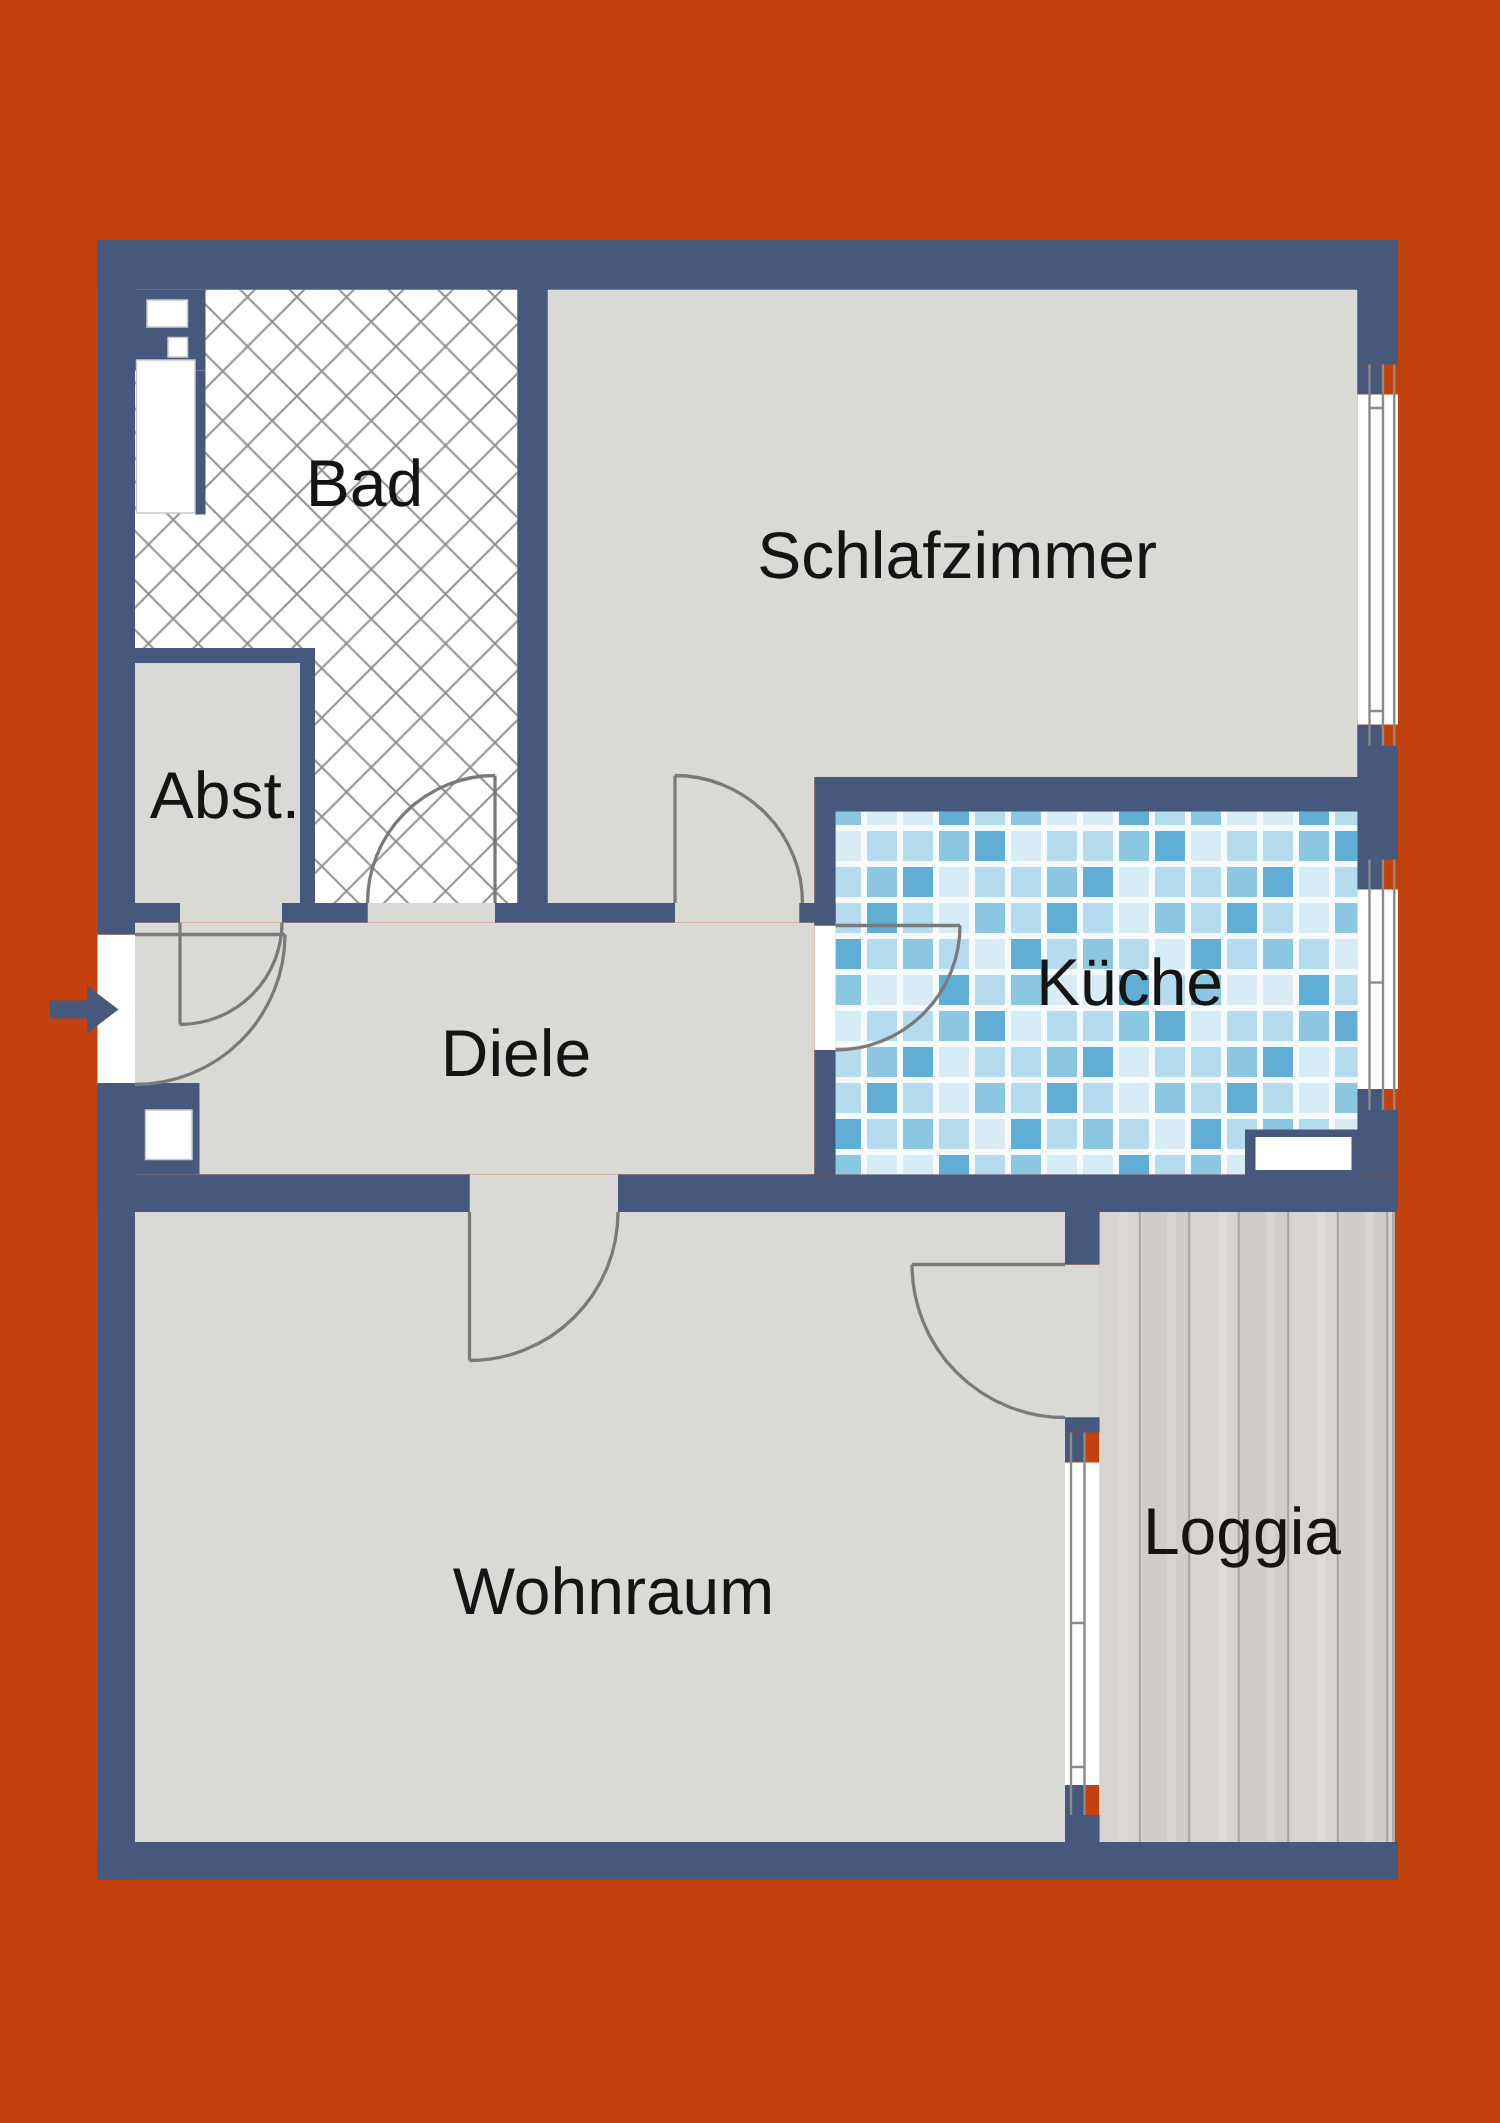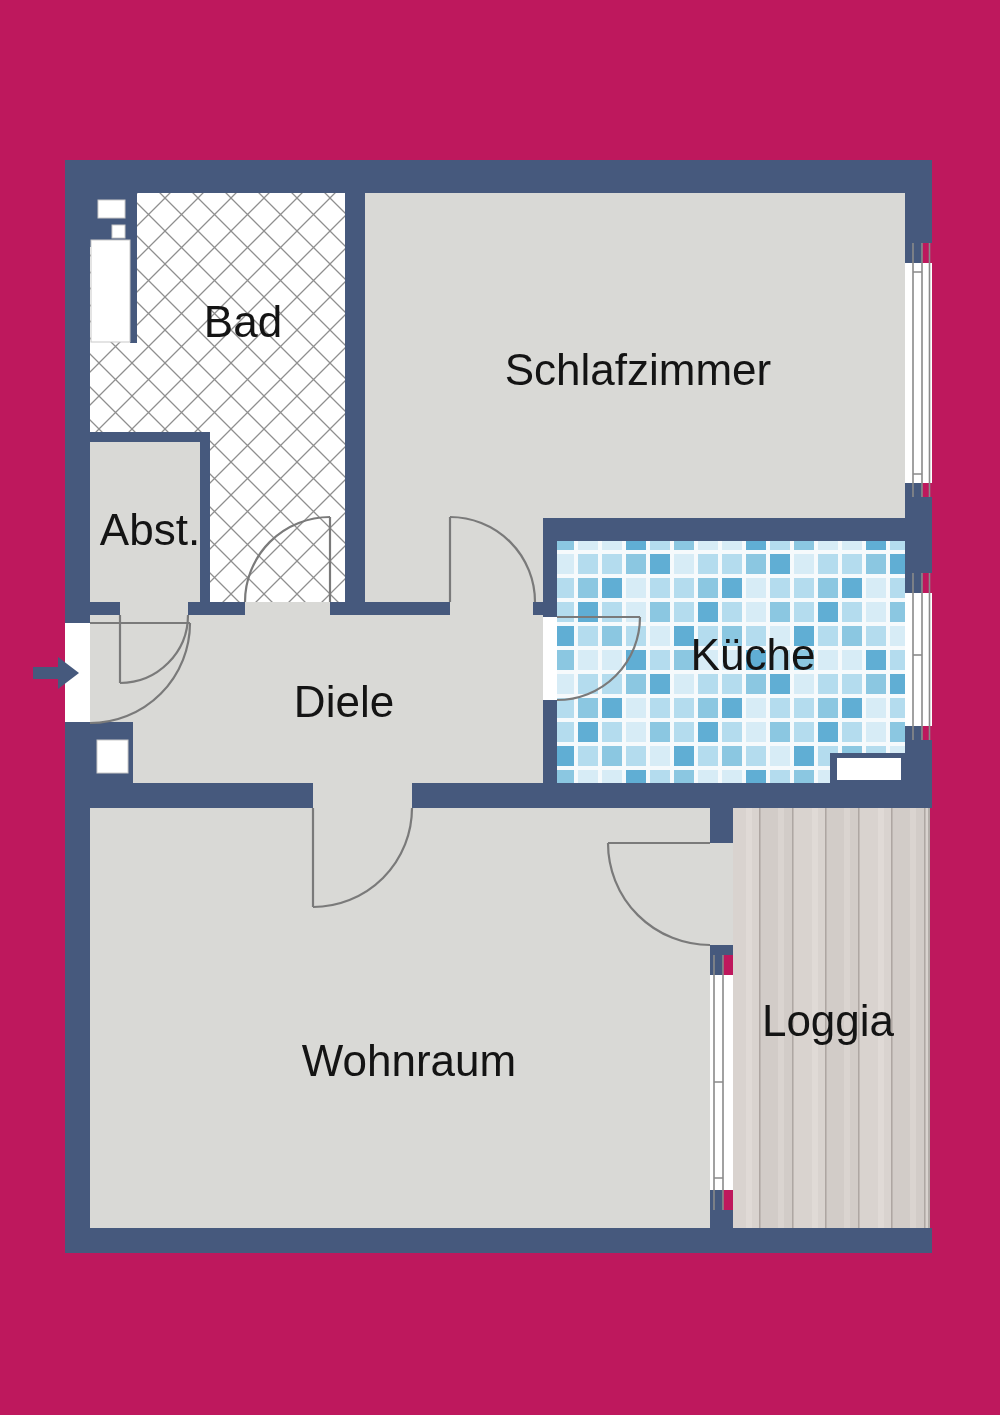--- a/index.html
+++ b/index.html
@@ -1,16 +1,16 @@
 <!DOCTYPE html>
 <html style="--wall: #46597d; --floor: #d9d9d6; --door: #7a7a7a; --hatch: #8f8f8f; --window_line: #8a8a8a; --tile_grout: #f6fafc; --tile_pale: #d7ecf6; --tile_light: #b4dcee; --tile_mid: #8bc7e1; --tile_dark: #60aed4; --wood_a: #d9d3cf; --wood_b: #d2ccc8; --wood_line: #aaa29e; --wood_hi: #e0dad6; --wood_hi2: #dad4d0; --loggia_edge: #b3ada9; --label: #141414;"><head>
 <meta charset="utf-8">
 <style>
   html,body{margin:0;padding:0;background:#ffffff;}
-  .page{width:1000px;height:1415px;position:relative;background:#be185d;overflow:hidden;}
+  .page{width:1000px;height:1415px;position:relative;background:#c2410c;overflow:hidden;}
   svg{display:block;}
   .wall{fill:var(--wall,#46597d);}
   .floor{fill:var(--floor,#d9d9d6);}
   .door{stroke:var(--door,#7a7a7a);stroke-width:2.2;fill:none;}
   .winline{stroke:var(--window_line,#8a8a8a);stroke-width:1.6;fill:none;}
   .hatchline{stroke:var(--hatch,#8f8f8f);stroke-width:1.3;}
   .tg{fill:var(--tile_grout,#f6fafc);}
   .tp{fill:var(--tile_pale,#d7ecf6);}
   .tl{fill:var(--tile_light,#b4dcee);}
   .tm{fill:var(--tile_mid,#8bc7e1);}

